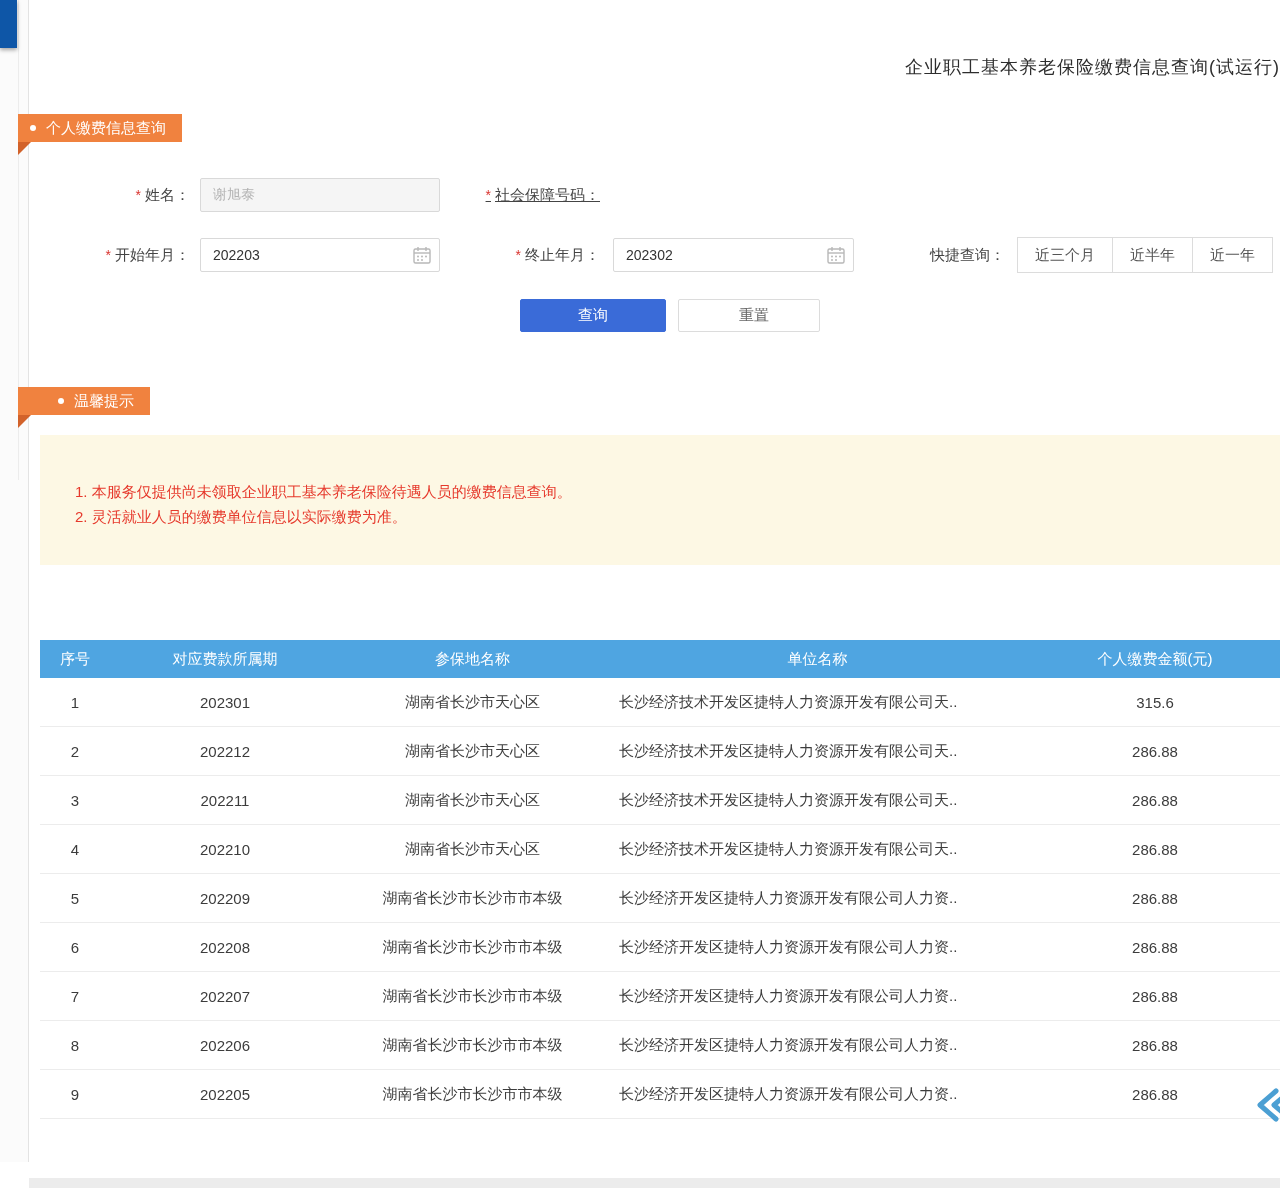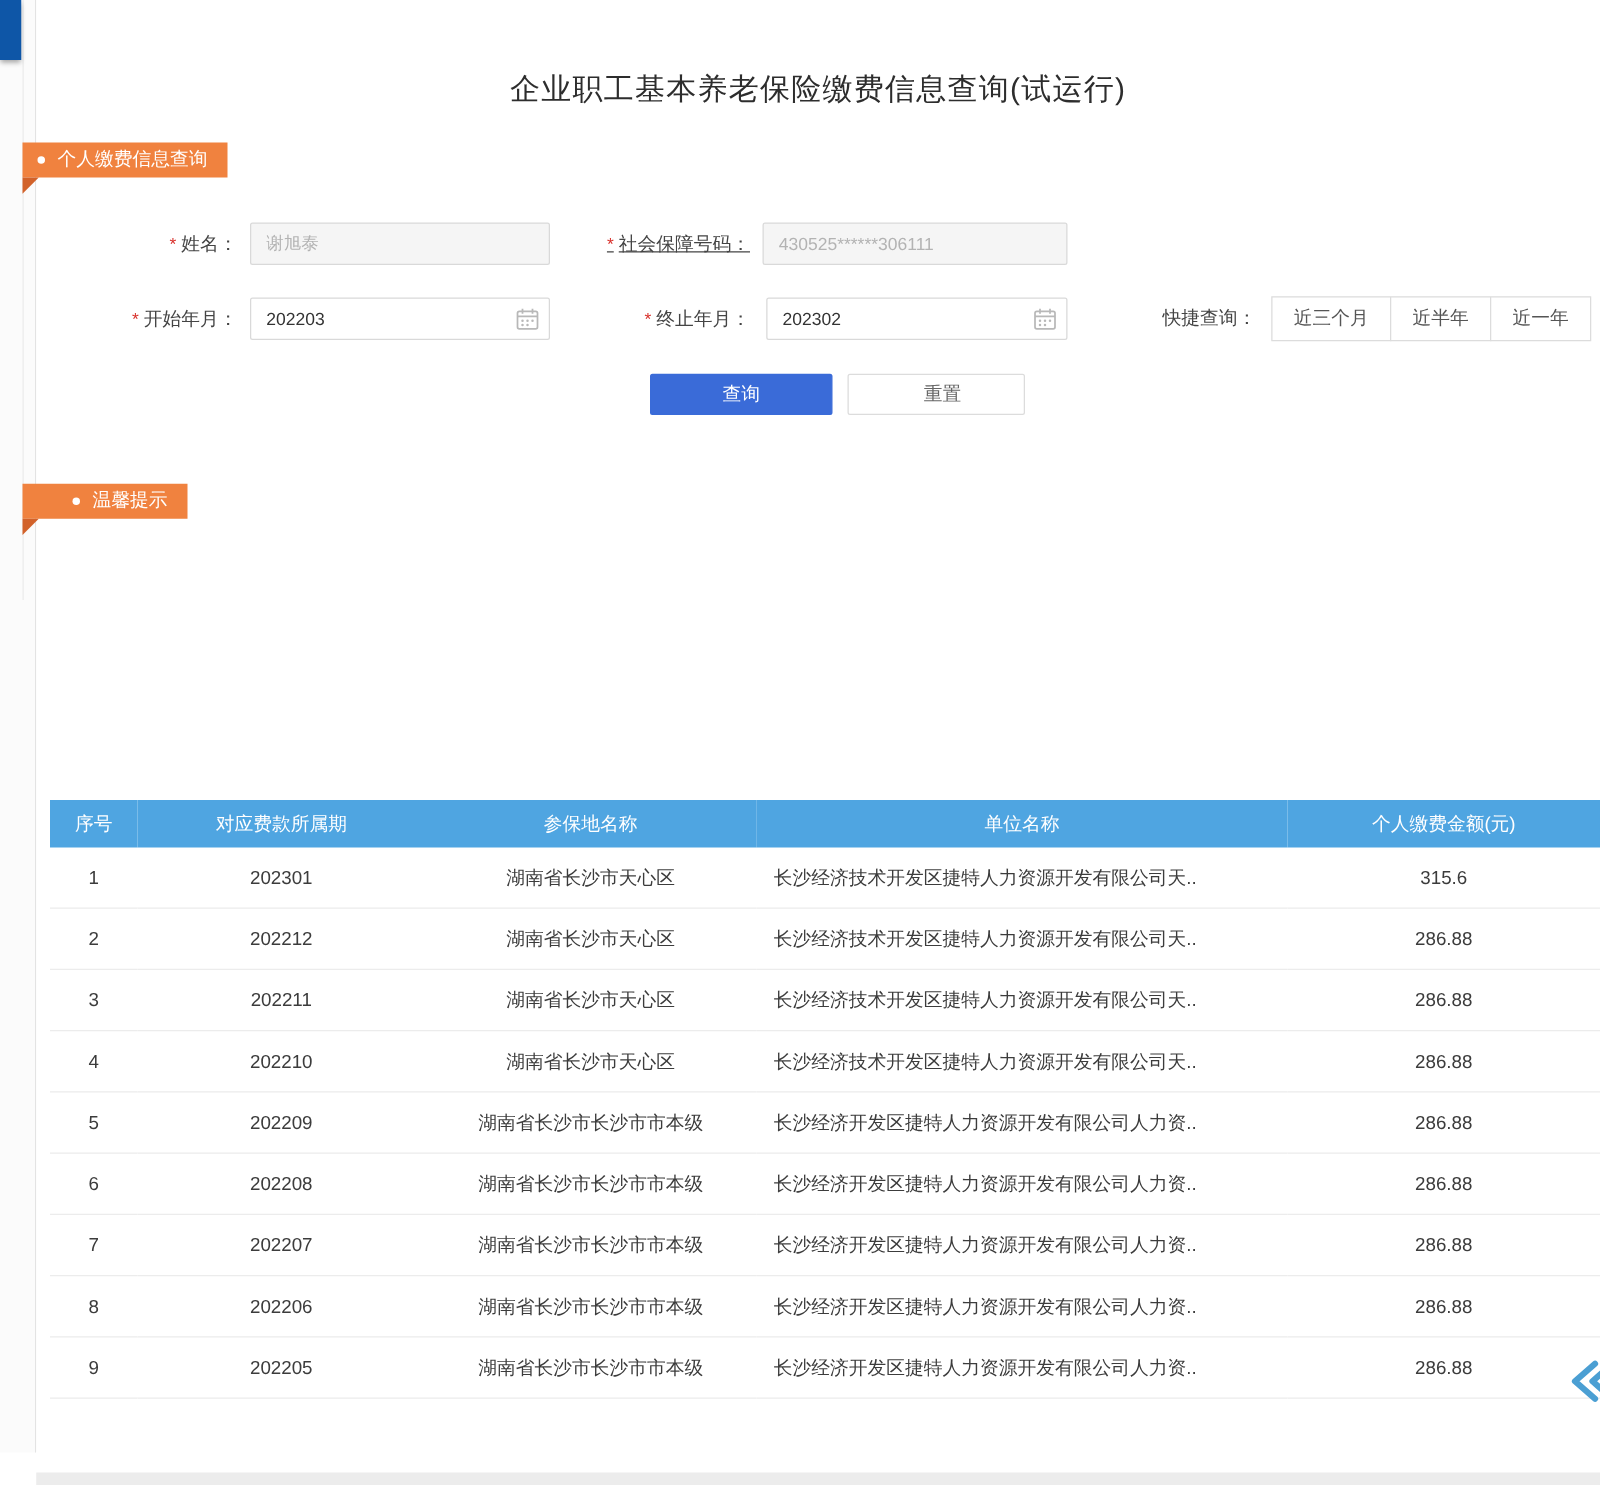--- a/index.html
+++ b/index.html
@@ -4,21 +4,21 @@
 <style>
   html,body{margin:0;padding:0;background:#fff;}
   .page{position:relative;width:1280px;height:1188px;background:#fff;overflow:hidden;
         font-family:"Liberation Sans","DejaVu Sans",sans-serif;color:#333;}
   
   .left-rail{position:absolute;left:0;top:0;width:28px;height:1162px;background:#fbfbfb;border-right:1px solid #e3e3e3;}
   .rail-inner-line{position:absolute;left:18px;top:0;width:1px;height:480px;background:#ececec;}
   .corner-block{position:absolute;left:0;top:0;width:17px;height:48px;background:#0e56a7;box-shadow:0 2px 4px rgba(0,0,0,.35);}
   
   .main{position:absolute;left:29px;top:0;width:1251px;height:1188px;background:#fff;}
-  .page-title{position:absolute;left:0;top:55px;width:100%;text-align:center;font-size:24px;color:#2d2d2d;letter-spacing:1px;}
+  .page-title{position:absolute;left:0;top:55px;width:100%;text-align:right;font-size:18px;color:#2d2d2d;letter-spacing:1px;}
   
   .ribbon{position:absolute;height:28px;line-height:28px;background:#f0823f;color:#fff;font-size:15px;
           padding:0 16px 0 12px;display:flex;align-items:center;gap:10px;}
   .ribbon .dot{width:6px;height:6px;border-radius:50%;background:#fff;display:inline-block;}
   .ribbon-fold{position:absolute;width:0;height:0;border-left:13px solid #d2622a;border-bottom:13px solid transparent;}
   
   .f-label{position:absolute;height:34px;line-height:34px;font-size:15px;color:#444;text-align:right;white-space:nowrap;}
   .star{color:#d9332e;margin-right:4px;font-size:14px;}
   .f-input{position:absolute;height:34px;box-sizing:border-box;border:1px solid #d9d9d9;border-radius:2px;
            font-size:14px;padding:0 34px 0 12px;font-family:inherit;color:#333;background:#fff;outline:none;}
@@ -67,21 +67,20 @@
   <div class="ribbon-fold" style="left:18px;top:142px;"></div>
 
   <div class="f-label" style="left:60px;top:178px;width:130px;">
     <span class="star">*</span><span>姓名：</span>
   </div>
   <input class="f-input disabled" style="left: 200px; top: 178px; width: 240px;" readonly="" value="谢旭泰">
 
   <div class="f-label" style="left:440px;top:178px;width:160px;text-decoration:underline;">
     <span class="star">*</span><span>社会保障号码：</span>
   </div>
-  <input class="f-input disabled" style="left: 610px; top: 178px; width: 244px;" readonly="" value="430525******306111">
 
   <div class="f-label" style="left:60px;top:238px;width:130px;">
     <span class="star">*</span><span>开始年月：</span>
   </div>
   <input class="f-input" style="left: 200px; top: 238px; width: 240px;" value="202203">
   <svg class="cal-icon" style="left:412px;top:245px;" viewBox="0 0 20 20">
     <rect x="2" y="4" width="16" height="14" rx="1.5" fill="none" stroke="#b8b8b8" stroke-width="1.4"></rect>
     <line x1="2" y1="8" x2="18" y2="8" stroke="#b8b8b8" stroke-width="1.4"></line>
     <line x1="6" y1="2" x2="6" y2="6" stroke="#b8b8b8" stroke-width="1.4"></line>
     <line x1="14" y1="2" x2="14" y2="6" stroke="#b8b8b8" stroke-width="1.4"></line>
@@ -117,20 +116,24 @@
 
   <button class="btn btn-primary" style="left:520px;top:299px;width:146px;">查询</button>
   <button class="btn btn-plain" style="left:678px;top:299px;width:142px;">重置</button>
 
   <div class="ribbon" style="left:18px;top:387px;padding-left:40px;">
     <span class="dot"></span>
     <span>温馨提示</span>
   </div>
   <div class="ribbon-fold" style="left:18px;top:415px;"></div>
 
+  <div class="notice">
+    <div>1. 本服务仅提供尚未领取企业职工基本养老保险待遇人员的缴费信息查询。</div>
+    <div>2. 灵活就业人员的缴费单位信息以实际缴费为准。</div>
+  </div>
 
   <table class="grid">
     <colgroup>
       <col class="col-idx">
         <col class="col-period">
         <col class="col-area">
         <col class="col-comp">
         <col class="col-amt">
     </colgroup>
     <thead>

